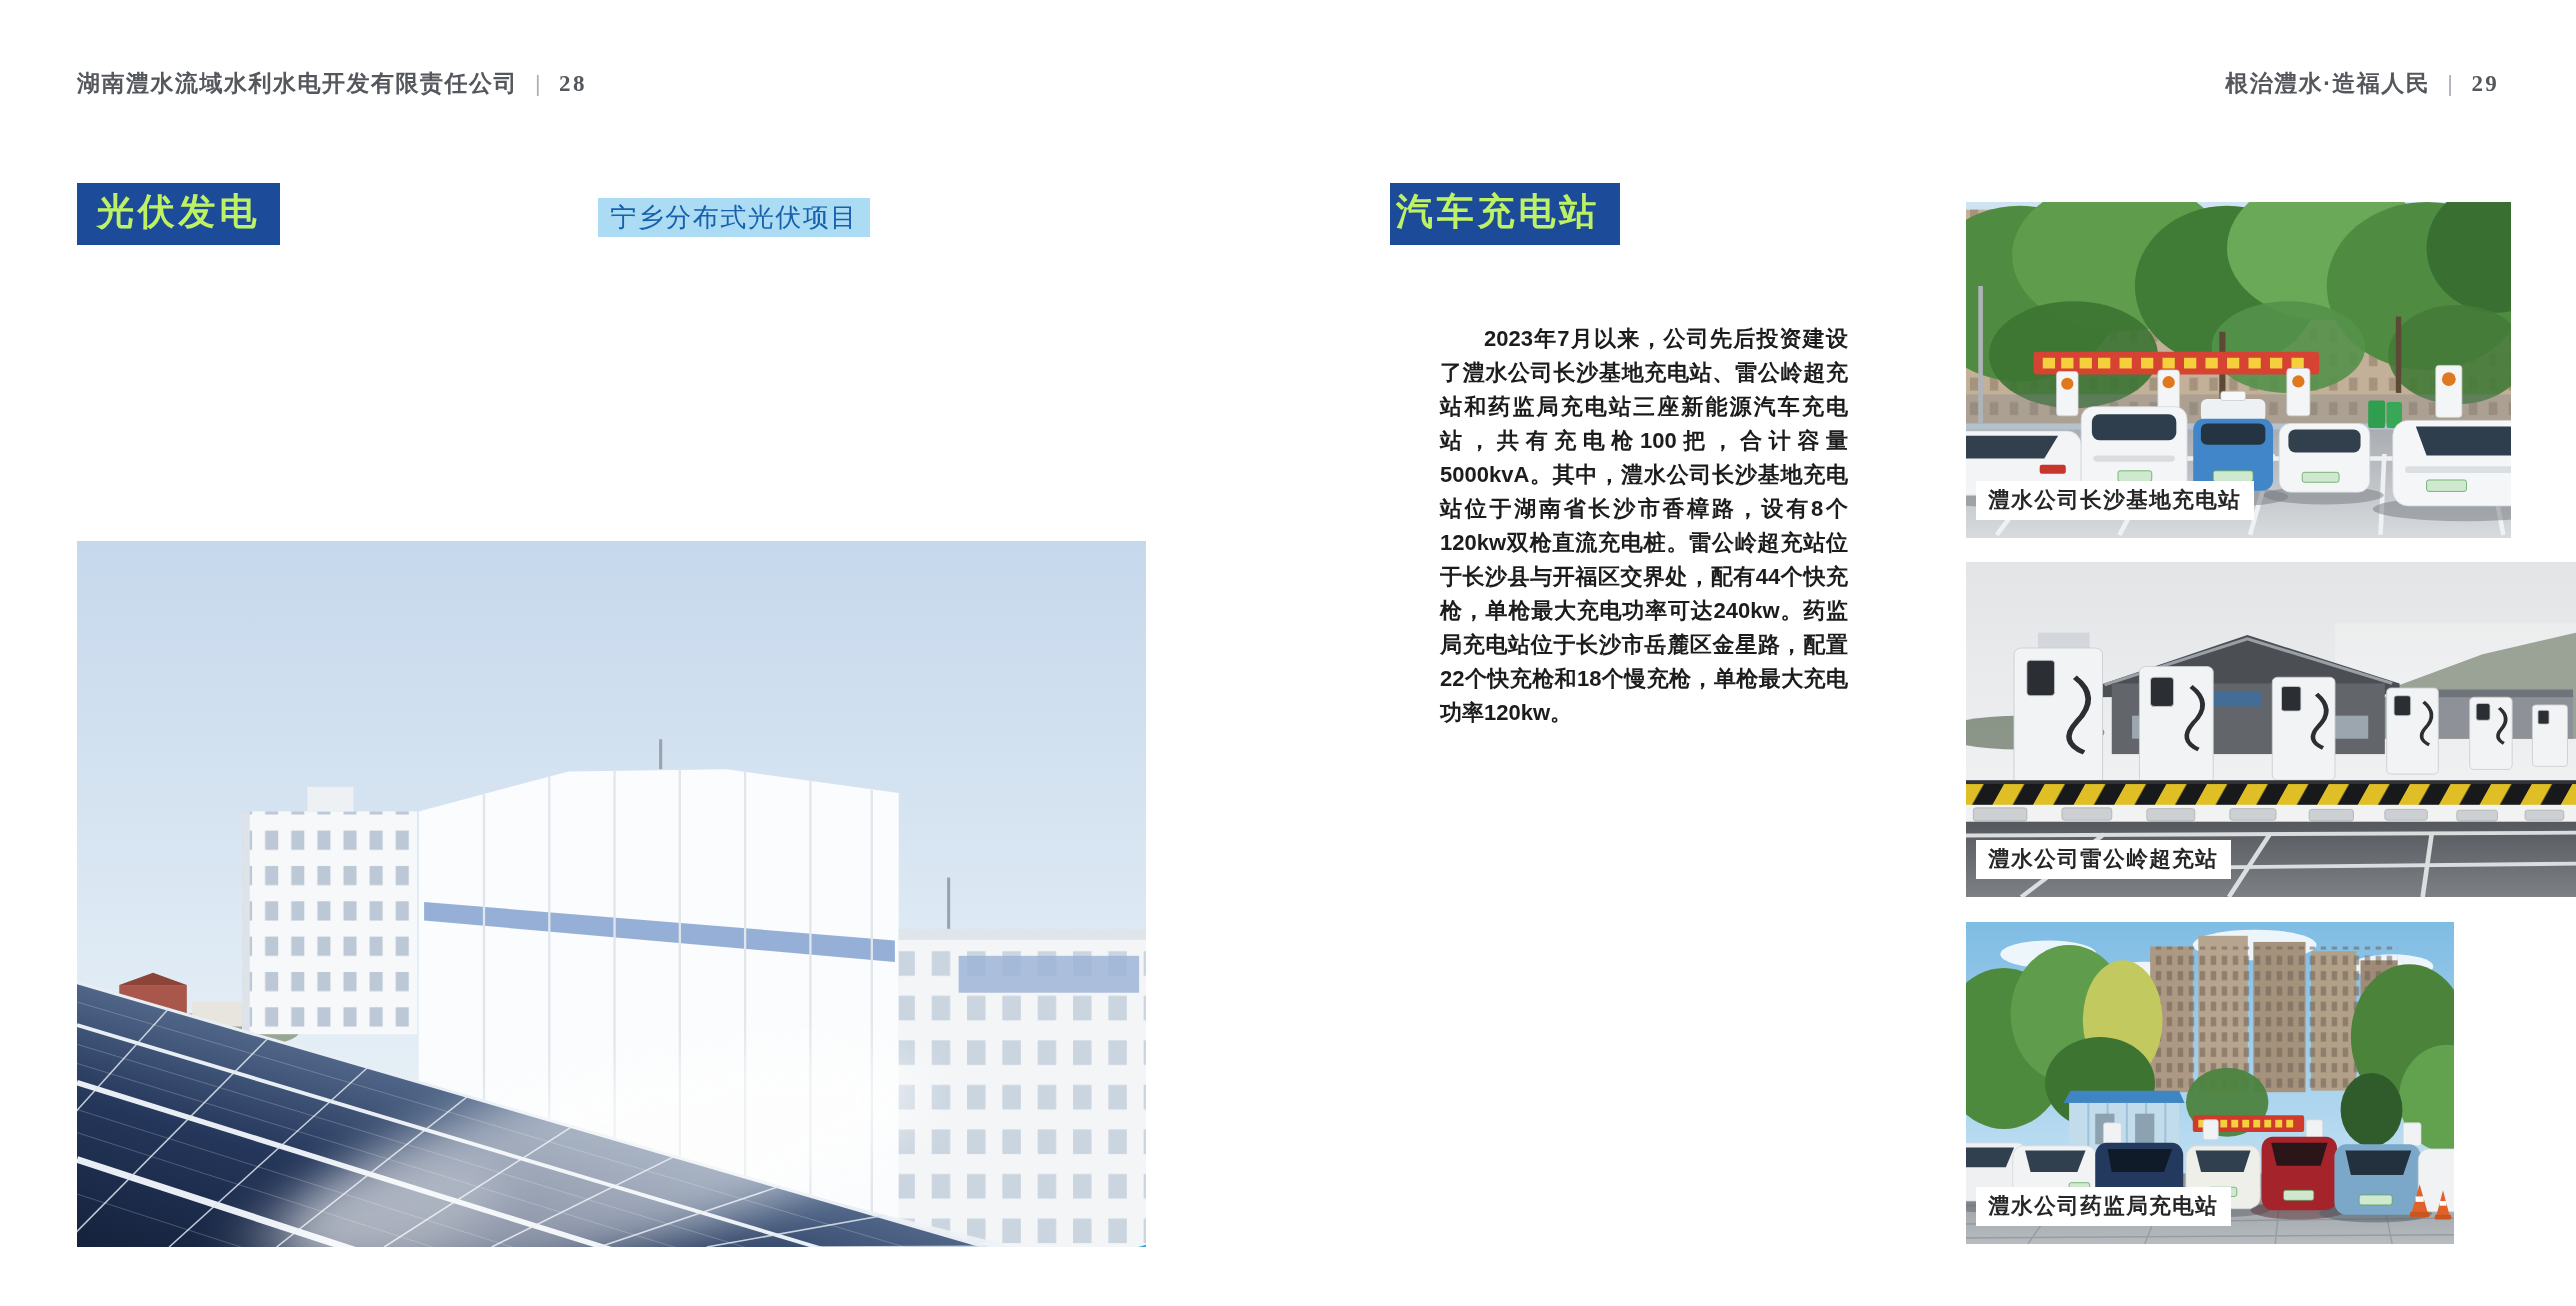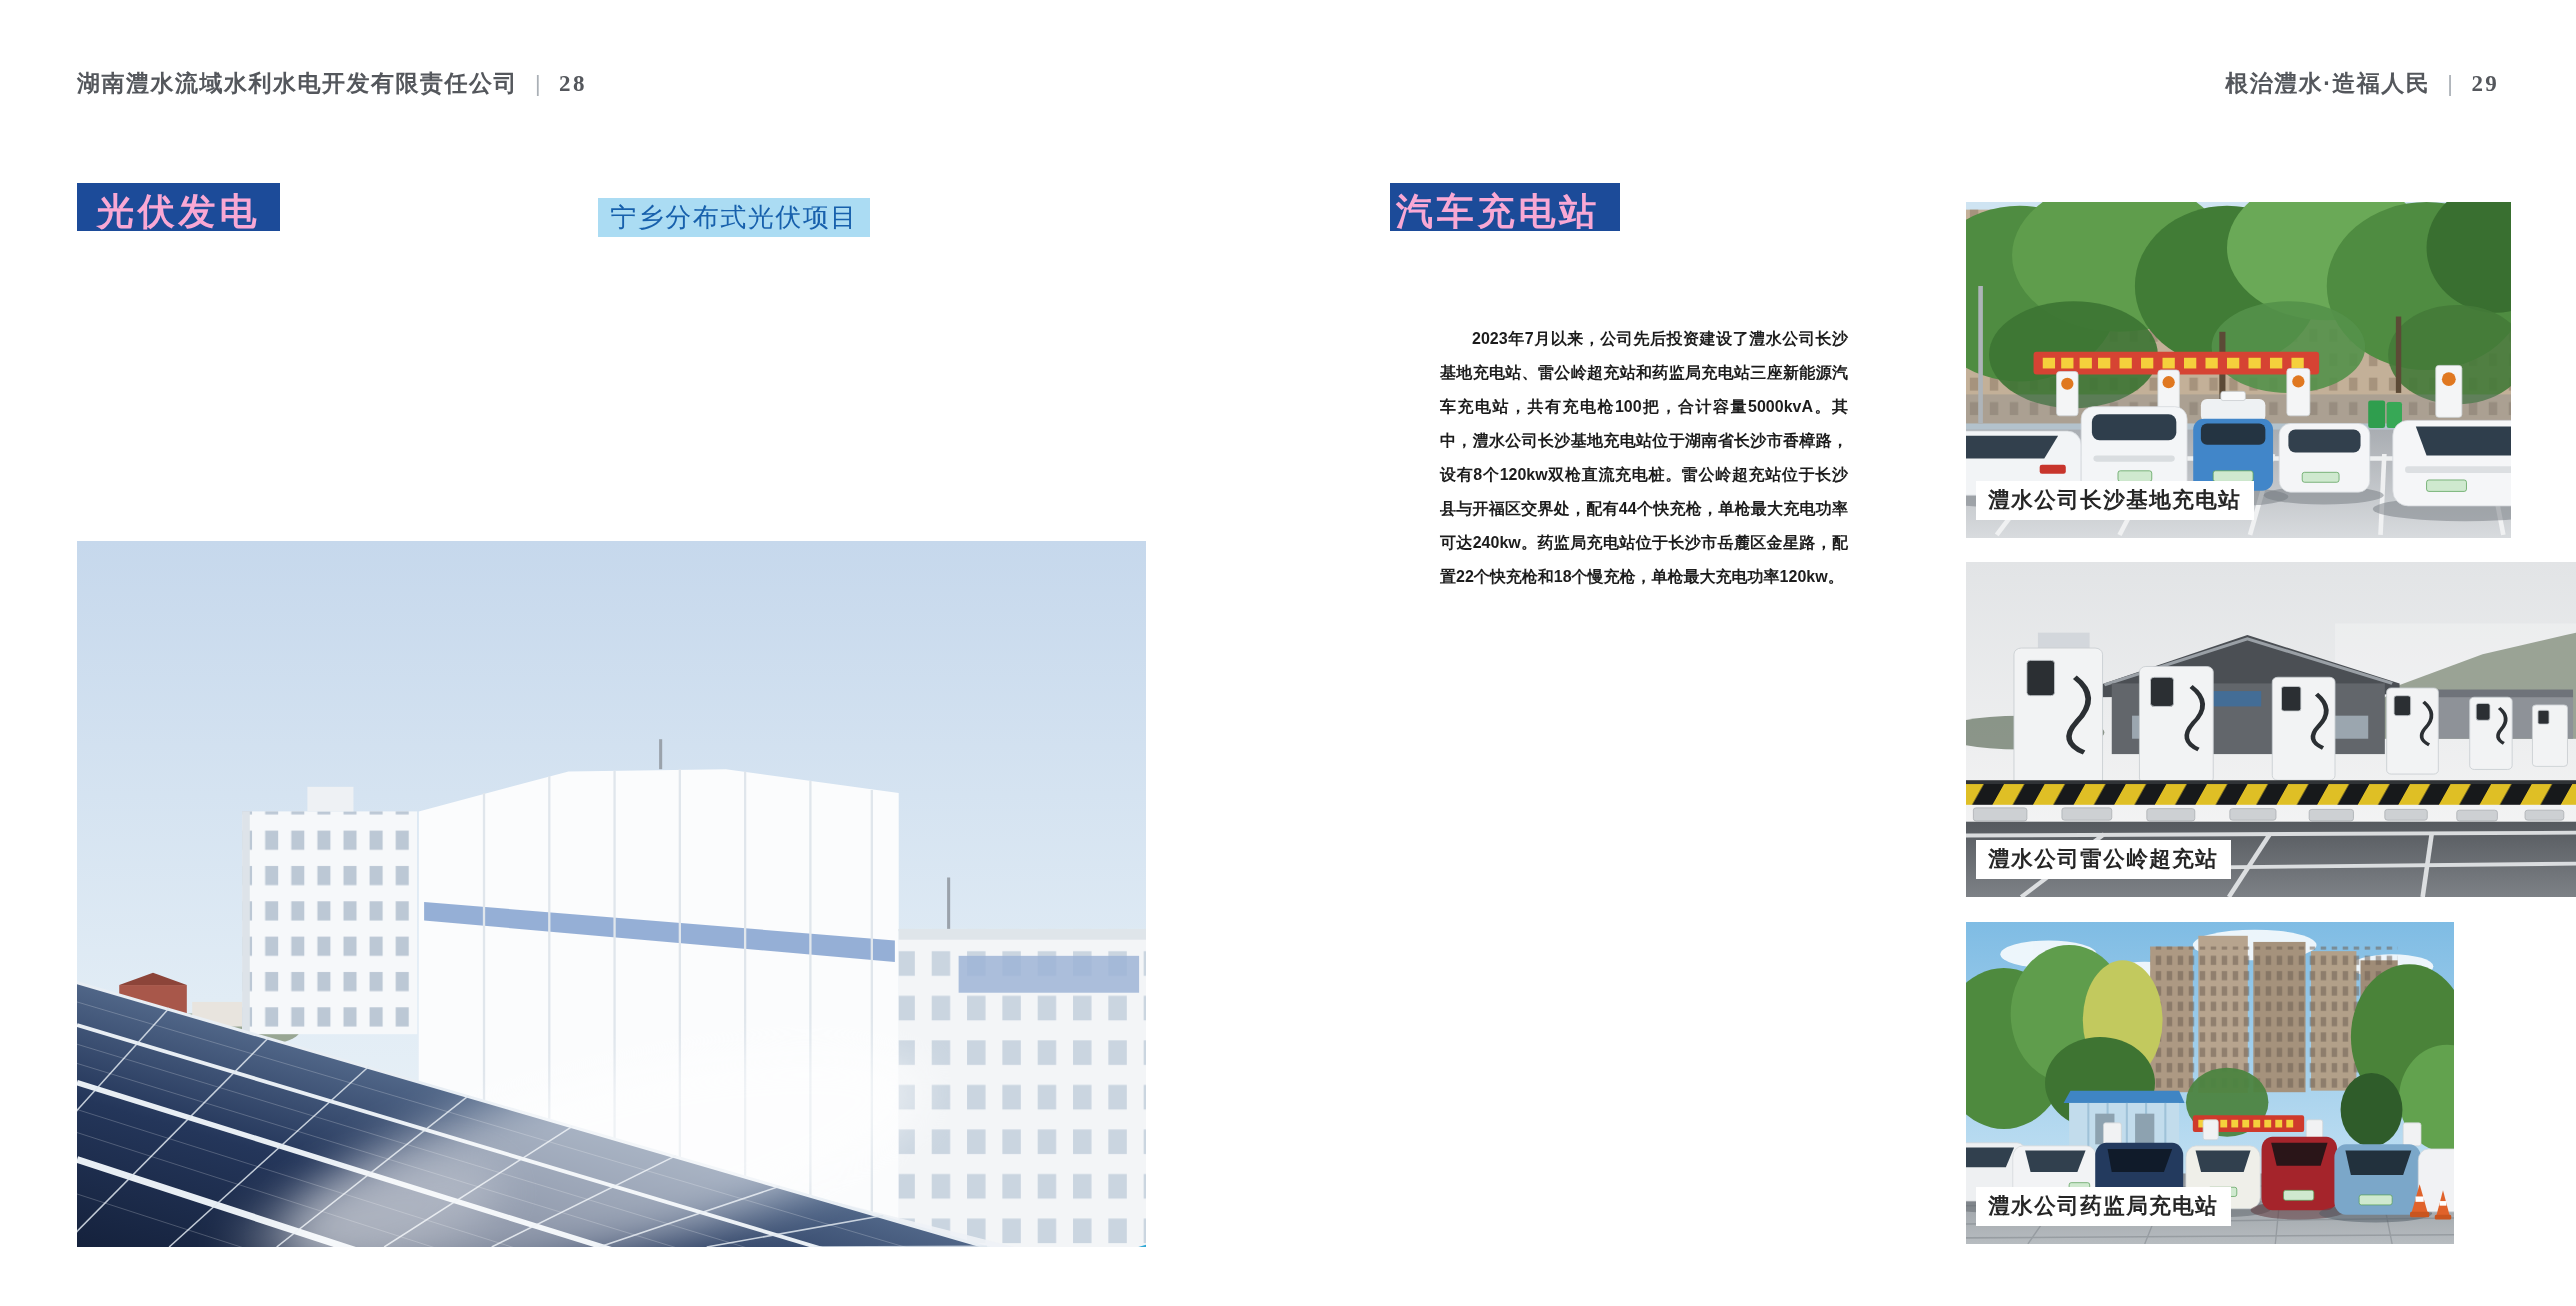--- a/index.html
+++ b/index.html
@@ -6,32 +6,32 @@
   .spread{position:relative;width:2576px;height:1306px;background:#ffffff;overflow:hidden;
           font-family:"Liberation Sans","DejaVu Sans",sans-serif;}
   
   .runhead{position:absolute;top:68px;font-size:23px;font-weight:bold;color:#54575c;
            letter-spacing:1.5px;white-space:nowrap;}
   .runhead .sep{color:#aab0b6;font-weight:normal;margin:0 17px;font-size:21.5px;}
   .runhead .pagenum{letter-spacing:2.3px;font-family:Liberation Serif, serif;}
   .runhead-left{left:77px;}
   .runhead-right{right:77px;text-align:right;}
   
-  .title-block{position:absolute;background:#1c4b99;color:#f9a8d4;font-size:37px;font-weight:bold;
-               height:48px;line-height:58px;padding:0 20px;letter-spacing:3.8px;white-space:nowrap;}
+  .title-block{position:absolute;background:#1c4b99;color:#bef264;font-size:37px;font-weight:bold;
+               height:62px;line-height:58px;padding:0 20px;letter-spacing:3.8px;white-space:nowrap;}
   .title-left{left:77px;top:183px;}
   .title-right{left:1390px;top:183px;padding-left:6px;}
   .subtitle-block{position:absolute;left:598px;top:198px;background:#abdcf3;color:#1760ac;
                   font-size:26px;font-weight:normal;height:39px;line-height:39px;padding:0 12.3px;
                   letter-spacing:1.5px;white-space:nowrap;}
   
   .para{position:absolute;color:#1c1c1c;font-weight:600;text-align:justify;text-indent:2em;
         text-justify:inter-ideograph;}
   .para-left{left:597px;top:270px;width:587px;font-size:22px;line-height:31.5px;}
-  .para-right{left:1440px;top:322px;width:408px;font-size:16px;line-height:34px;}
+  .para-right{left:1440px;top:322px;width:408px;font-size:22px;line-height:34px;}
   
   .photo{position:absolute;overflow:hidden;background:#dfe5ea;margin-top:18px;}
   .photo svg{display:block;width:100%;height:100%;}
   .photo-solar{left:77px;top:523px;width:1069px;height:706px;}
   .photo-r1{left:1966px;top:184px;width:545px;height:336px;}
   .photo-r2{left:1966px;top:544px;width:655px;height:335px;}
   .photo-r3{left:1966px;top:904px;width:488px;height:322px;}
   .photo-caption{position:absolute;left:10px;bottom:18.4px;background:#ffffff;color:#262626;
                  font-size:21.5px;font-weight:bold;letter-spacing:1.5px;padding:3.8px 12.3px 6.1px;
                  white-space:nowrap;}

